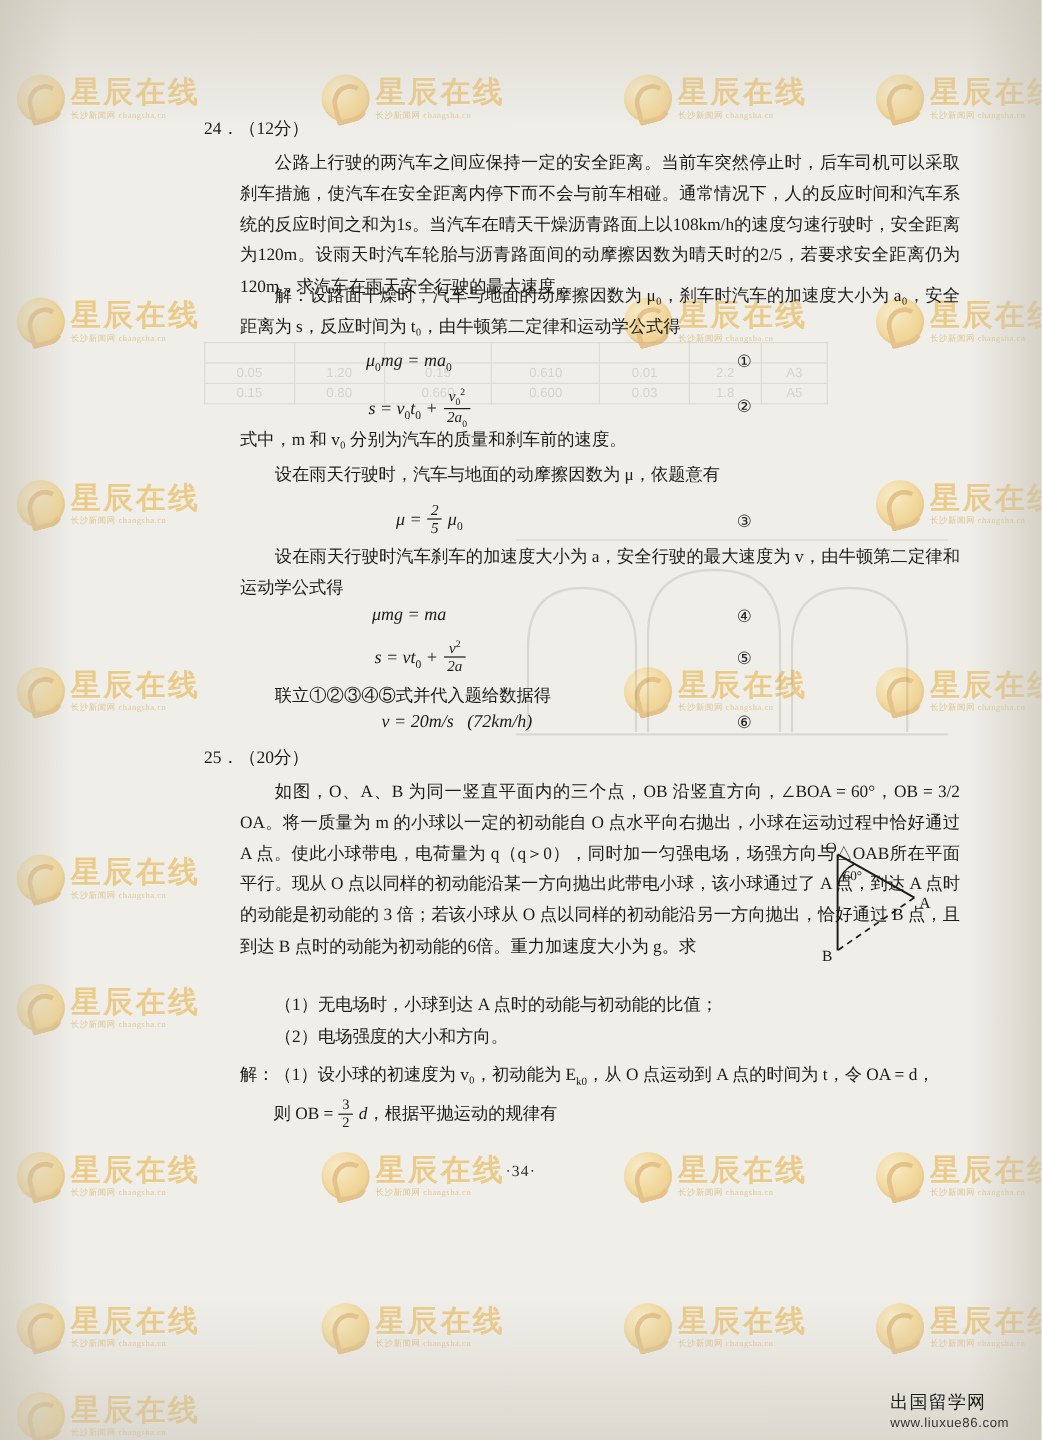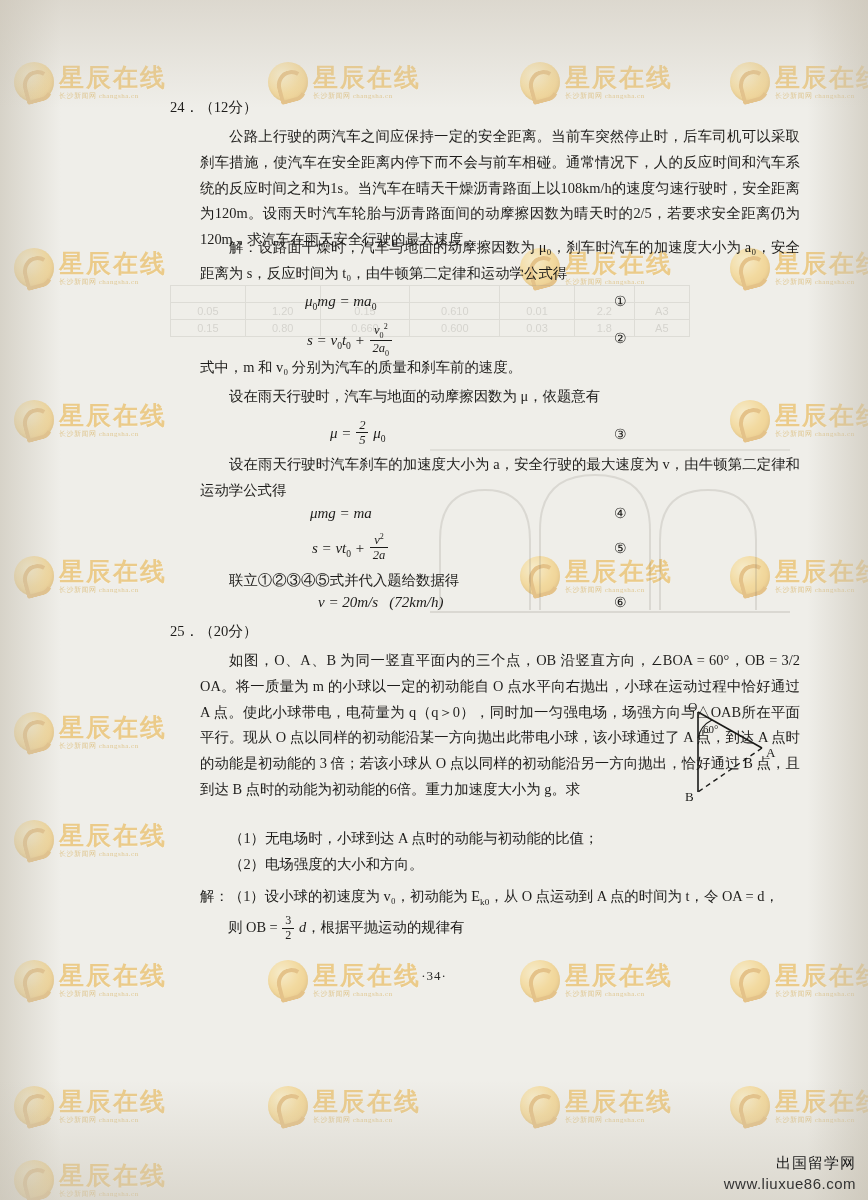--- a/index.html
+++ b/index.html
@@ -185,34 +185,34 @@
     top: 968px;
     font-size: 13px;
     letter-spacing: 1px;
     color: #2a2a28;
     z-index: 5;
     font-family: "Liberation Serif", serif;
   }
 
   .site-footer {
     position: absolute;
-    right: 12px;
+    right: 27px;
     bottom: 8px;
-    text-align: right;
+    text-align: left;
     z-index: 7;
     font-family: "Liberation Sans", sans-serif;
   }
   .site-footer .f1 {
     font-size: 15px;
     color: #1b1b1b;
     font-family: "Liberation Serif", serif;
     letter-spacing: 1px;
   }
   .site-footer .f2 {
-    font-size: 15px;
+    font-size: 11px;
     color: #333;
     margin-top: 2px;
     letter-spacing: 0.5px;
   }
 </style>
 </head>
 <body>
 
 <div class="page">
 

